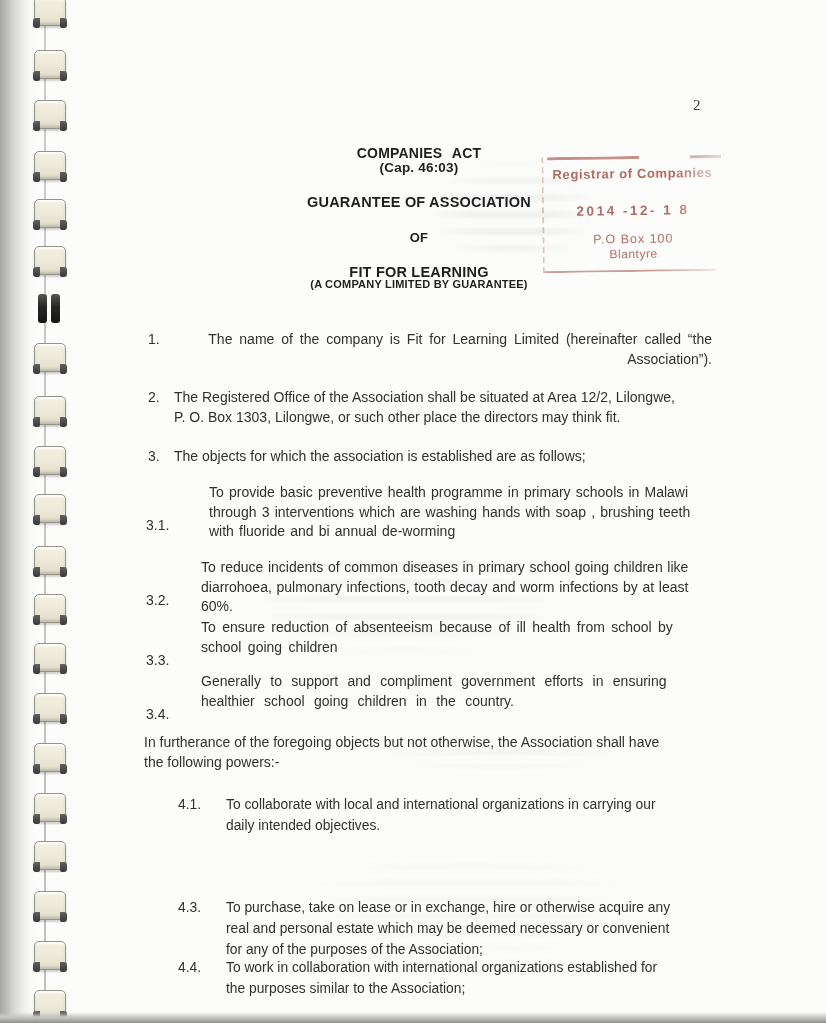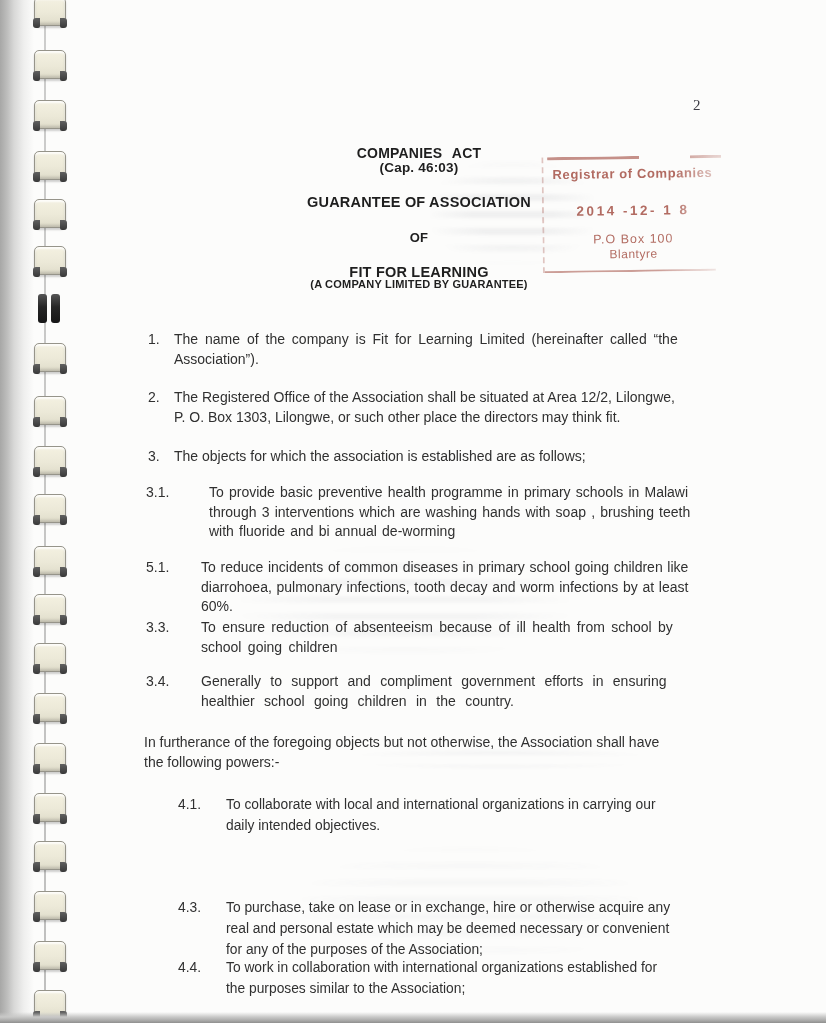--- a/index.html
+++ b/index.html
@@ -75,26 +75,26 @@
   .s-city{top:91px;font-size:12px;letter-spacing:.5px;}
 
   
   .row{position:absolute;display:flex;font-size:14px;line-height:19.5px;}
   .row .num{flex:none;}
   .row .txt{white-space:pre-line;}
   .clause{left:148px;}
   .clause .num{width:26px;}
   .clause .txt{width:538px;}
   .object{left:146px;}
-  .object .num{width:55px;}
+  .object .num{width:55px;margin-top:33px;}
   .object .txt{width:511px;}
   .power{left:178px;line-height:21px;font-size:13.8px;margin-top:8px;}
   .power .num{width:48px;}
   .power .txt{width:482px;}
-  .ws3{word-spacing:3px;}
+  .ws3{word-spacing:3px;text-align:right;}
   .ws13{word-spacing:1.3px;margin-left:8px;}
   .ws08{word-spacing:.8px;}
   .ws25{word-spacing:2.5px;}
   .ws55{word-spacing:5.5px;}
   .furtherance{position:absolute;left:144px;top:733px;width:566px;
     font-size:14px;line-height:19.5px;white-space:pre-line;margin:0;}
 
   
   .ghost{
     position:absolute;pointer-events:none;
@@ -178,21 +178,21 @@
     <span class="txt">The objects for which the association is established are as follows;</span>
   </div>
 
   <div class="row object" style="top:483px">
     <span class="num">3.1.</span>
     <span class="txt ws13">To provide basic preventive health programme in primary schools in Malawi
 through 3 interventions which are washing hands with soap , brushing teeth
 with fluoride and bi annual de-worming</span>
   </div>
   <div class="row object" style="top:558px">
-    <span class="num">5.1.</span>
+    <span class="num">3.2.</span>
     <span class="txt ws08">To reduce incidents of common diseases in primary school going children like
 diarrohoea, pulmonary infections, tooth decay and worm infections by at least
 60%.</span>
   </div>
   <div class="row object" style="top:618px">
     <span class="num">3.3.</span>
     <span class="txt ws25">To ensure reduction of absenteeism because of ill health from school by
 school going children</span>
   </div>
   <div class="row object" style="top:672px">

